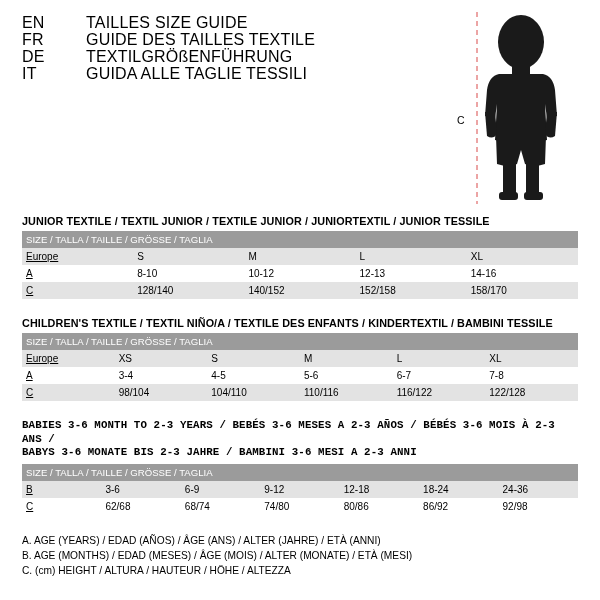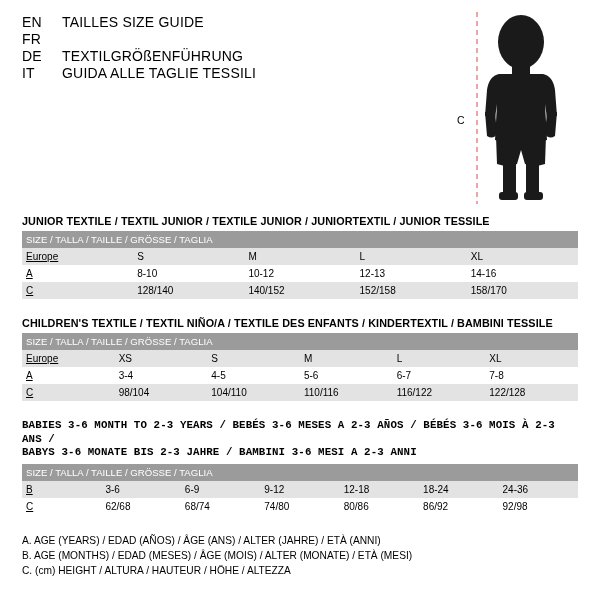--- a/index.html
+++ b/index.html
@@ -25,22 +25,23 @@
   .header {
     position: absolute;
     left: 22px;
     top: 14px;
     width: 420px;
   }
   .lang-row {
     display: flex;
     align-items: baseline;
     height: 17px;
-    font-size: 14px;
+    font-size: 16px;
     letter-spacing: 0.2px;
+    gap: 24px;
   }
   .lang-code {
     width: 40px;
     flex: 0 0 40px;
     font-weight: normal;
   }
   .lang-text {
     flex: 1 1 auto;
   }
 
@@ -129,20 +130,21 @@
 
 <div class="page">
 
   <div class="header">
     <div class="lang-row">
       <span class="lang-code">EN</span>
       <span class="lang-text">TAILLES SIZE GUIDE</span>
     </div>
     <div class="lang-row">
       <span class="lang-code">FR</span>
+      <span class="lang-text">GUIDE DES TAILLES TEXTILE</span>
     </div>
     <div class="lang-row">
       <span class="lang-code">DE</span>
       <span class="lang-text">TEXTILGRÖßENFÜHRUNG</span>
     </div>
     <div class="lang-row">
       <span class="lang-code">IT</span>
       <span class="lang-text">GUIDA ALLE TAGLIE TESSILI</span>
     </div>
   </div>

